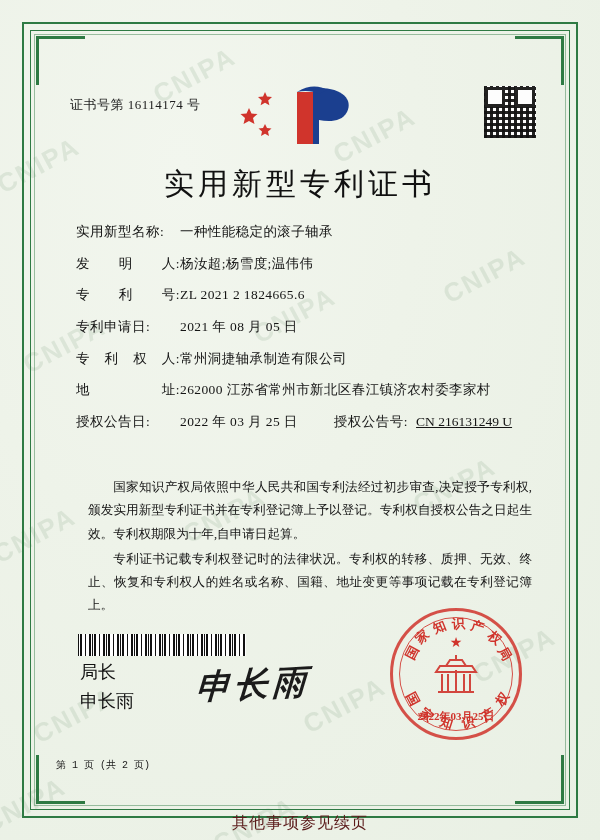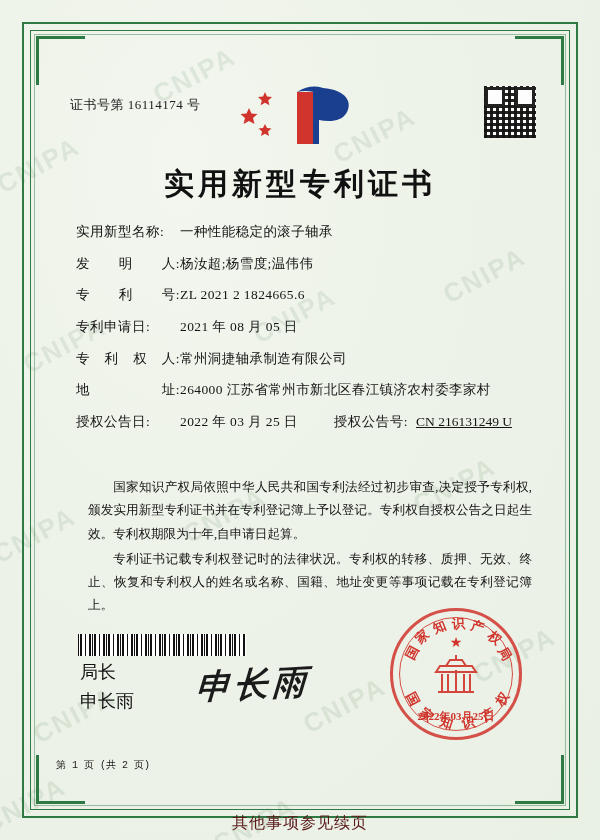--- a/index.html
+++ b/index.html
@@ -125,21 +125,21 @@
     width: 130px;
     height: 74px;
   }
   .title {
     position: absolute;
     left: 0;
     right: 0;
     top: 108px;
     text-align: center;
     font-size: 30px;
-    font-weight: bold;
+    font-weight: normal;
     letter-spacing: 4px;
     color: #111;
     font-family: "Liberation Serif", serif;
   }
   .fields {
     position: absolute;
     left: 20px;
     right: 10px;
     top: 168px;
     font-size: 13.5px;
@@ -373,21 +373,21 @@
           <span>权</span>
           <span>人:</span>
         </div>
         <div class="fvalue">常州洞捷轴承制造有限公司</div>
       </div>
       <div class="frow">
         <div class="flabel spread">
           <span>地</span>
           <span>址:</span>
         </div>
-        <div class="fvalue">264000 江苏省常州市新北区春江镇济农村委李家村</div>
+        <div class="fvalue">262000 江苏省常州市新北区春江镇济农村委李家村</div>
       </div>
       <div class="frow dual">
         <div class="flabel">授权公告日:</div>
         <div class="fvalue">2022 年 03 月 25 日</div>
         <div class="second-label">授权公告号:</div>
         <div class="second-value">CN 216131249 U</div>
       </div>
     </div>
 
     <div class="para">

